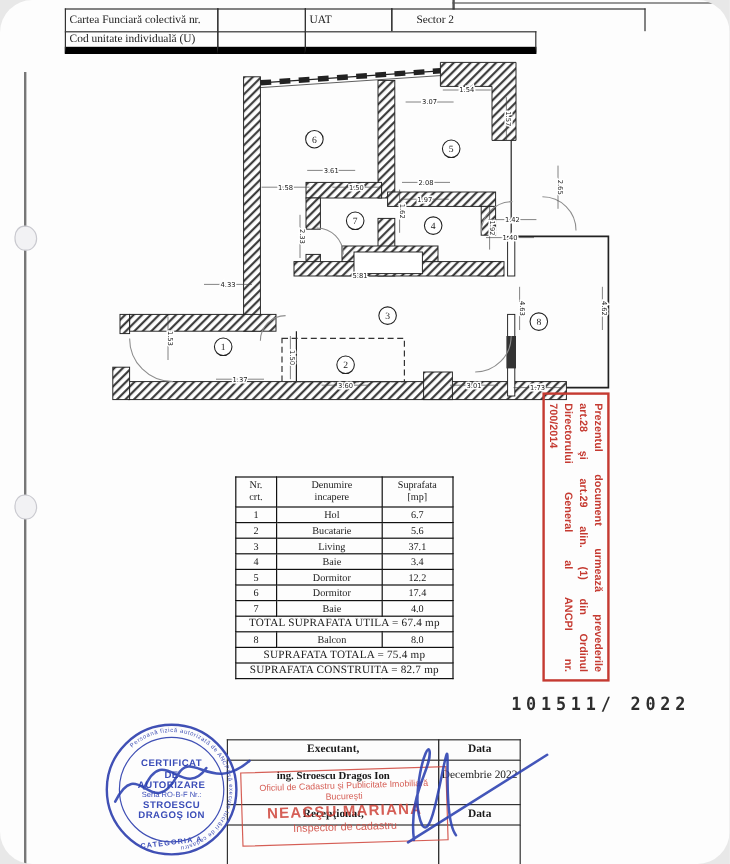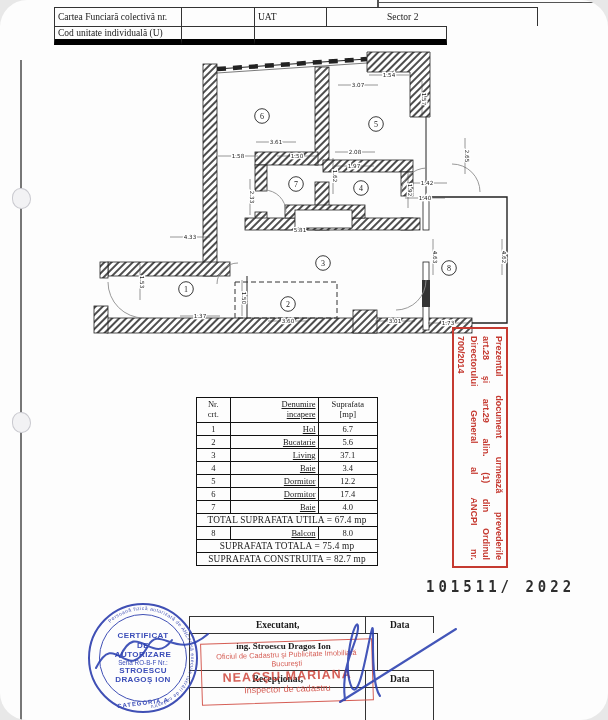--- a/index.html
+++ b/index.html
@@ -20,21 +20,21 @@
   #plan{position:absolute;left:90px;top:42px;}
   .dim-text{font-family:"DejaVu Sans",sans-serif;font-size:5.6px;fill:#222;
             paint-order:stroke;stroke:#fff;stroke-width:2.5px;}
   .room-num{font-family:"Liberation Serif",serif;font-size:8px;fill:#222;}
   
   .areas{position:absolute;left:196px;top:397px;width:182px;border-collapse:collapse;
          font-size:8.5px;border:1.6px solid #111;}
   .areas td,.areas th{border:1.2px solid #111;padding:0 2px;height:12px;font-weight:normal;}
   .areas th{white-space:pre-line;text-align:center;font-size:8.5px;line-height:1.15;padding:2px 2px;}
   .areas .c-nr{width:33px;text-align:center;}
-  .areas .c-den{width:89px;text-align:right;padding-left:7px;text-decoration:underline;}
+  .areas .c-den{width:89px;text-align:center;padding-left:7px;}
   .areas .c-sup{width:60px;text-align:center;}
   .areas .total-row td{text-align:center;font-size:9.3px;letter-spacing:.2px;}
   
   .side-stamp{position:absolute;left:452px;top:327px;width:56px;height:241px;
               border:2px solid #c53a31;box-sizing:border-box;}
   .side-stamp-inner{position:absolute;left:50%;top:50%;width:224px;height:50px;
       transform:translate(-50%,-50%) rotate(90deg);
       font-family:"Liberation Sans",sans-serif;font-weight:bold;font-size:9px;
       line-height:12.5px;color:#c53a31;}
   .side-line{text-align:justify;text-align-last:justify;}
@@ -86,21 +86,21 @@
   <div class="edge-line-topright"></div>
   <div class="edge-tick"></div>
   <div class="punch-hole" style="left:12px;top:188px;"></div>
   <div class="punch-hole" style="left:12px;top:412px;"></div>
 
   <div class="hdr-table">
     <div class="hdr-row">
       <div class="hdr-cell" style="width:128px">Cartea Funciară colectivă nr.</div>
       <div class="hdr-cell" style="width:74px"></div>
       <div class="hdr-cell" style="width:73px">UAT</div>
-      <div class="hdr-cell" style="width:212px;padding-left:60px">Sector 2</div>
+      <div class="hdr-cell" style="width:212px;padding-left:20px">Sector 2</div>
     </div>
     <div class="hdr-row">
       <div class="hdr-cell" style="width:128px">Cod unitate individuală (U)</div>
       <div class="hdr-cell" style="width:74px"></div>
       <div class="hdr-cell" style="width:193px"></div>
     </div>
   </div>
 
   <svg id="plan" width="425" height="302" viewBox="0 0 425 302">
     <defs>
@@ -299,20 +299,21 @@
 
   <div class="doc-number">101511/ 2022</div>
 
   <div class="sig-table">
     <div class="sig-row r1">
       <div class="sig-cell col-a">Executant,</div>
       <div class="sig-cell col-b">Data</div>
     </div>
     <div class="sig-row r2">
       <div class="sig-cell col-a exec-name">ing. Stroescu Dragos Ion</div>
+      <div class="sig-cell col-b">Decembrie 2022</div>
     </div>
     <div class="sig-row r3">
       <div class="sig-cell col-a">Recepţionat,</div>
       <div class="sig-cell col-b">Data</div>
     </div>
     <div class="sig-row r4">
       <div class="sig-cell col-a"></div>
       <div class="sig-cell col-b"></div>
     </div>
   </div>

